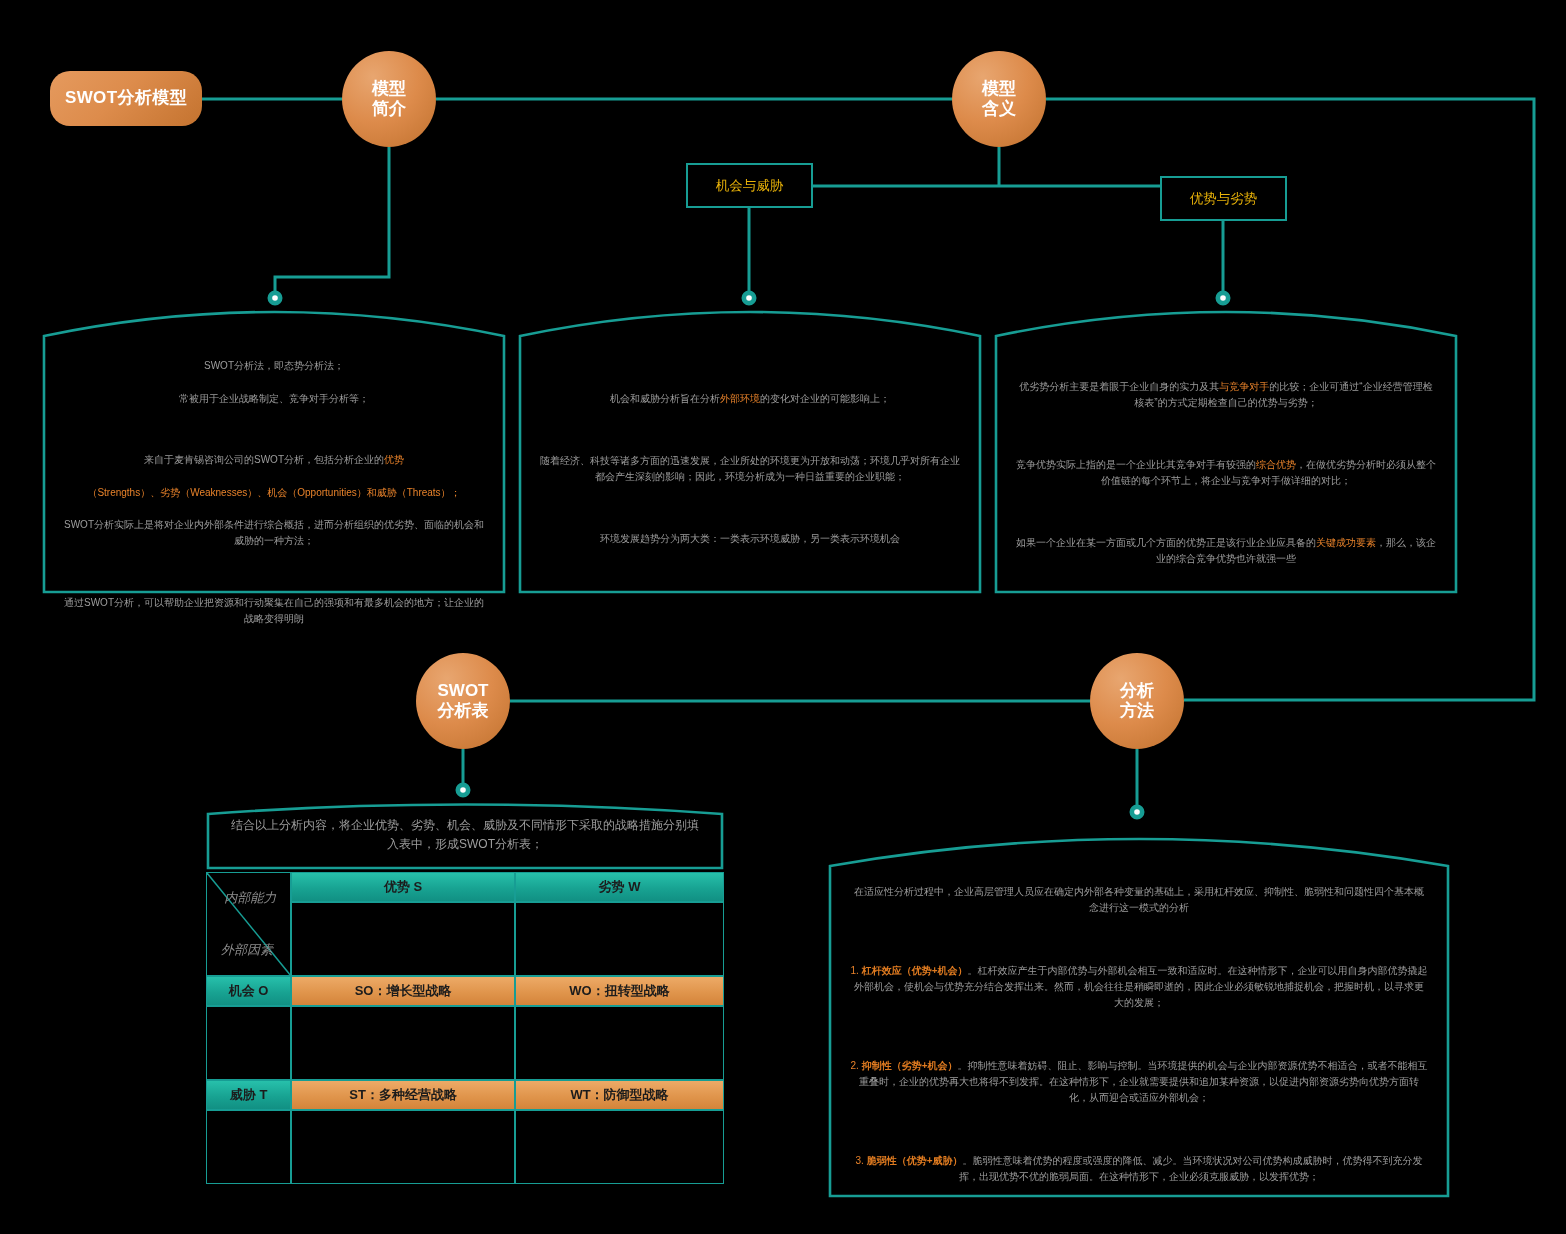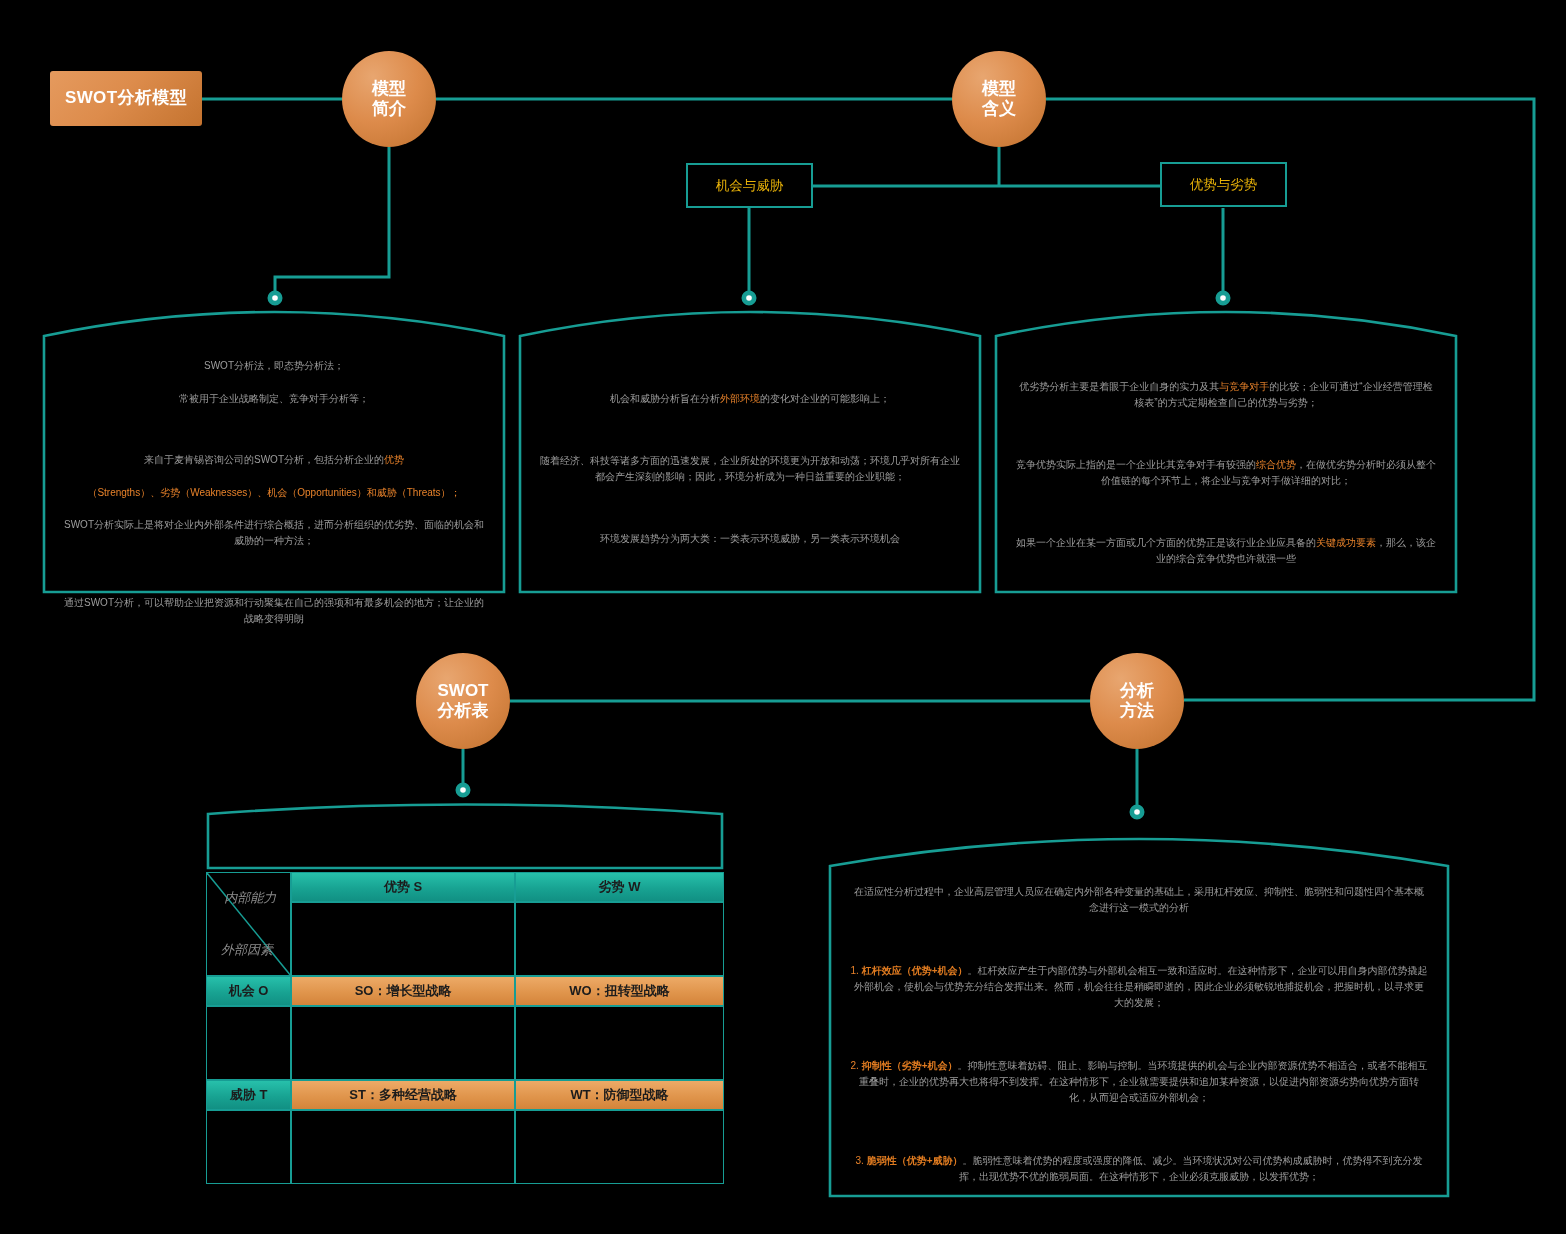--- a/index.html
+++ b/index.html
@@ -30,21 +30,21 @@
     justify-content: center;
     text-align: center;
     color: #ffffff;
     font-weight: bold;
     line-height: 1.2;
     z-index: 5;
   }
   .root-node {
     left: 50px; top: 71px;
     width: 152px; height: 55px;
-    border-radius: 3px;
+    border-radius: 20px;
     background: linear-gradient(135deg, #e59a5e 0%, #dd8c4c 45%, #c4732f 100%);
     font-size: 17px;
     letter-spacing: .4px;
   }
   .circ-node {
     border-radius: 50%;
     background: radial-gradient(circle at 33% 27%, #e8a670 0%, #dd8b4b 48%, #c0712e 100%);
     font-size: 17px;
   }
   #node-intro  { left: 342px; top: 51px;  width: 94px;  height: 96px; }
@@ -57,21 +57,21 @@
     border: 2px solid #179d94;
     background: #000;
     color: #eab308;
     font-size: 13.5px;
     display: flex;
     align-items: center;
     justify-content: center;
     z-index: 5;
   }
   #box-opp-threat { left: 686px;  top: 163px; width: 127px; height: 45px; }
-  #box-str-weak   { left: 1160px; top: 162px; width: 127px; height: 45px; }
+  #box-str-weak   { left: 1160px; top: 176px; width: 127px; height: 45px; }
 
   
   .panel {
     position: absolute;
     z-index: 3;
   }
   .panel .panel-text {
     position: absolute;
     left: 0; right: 0;
     color: #9d9d9d;
@@ -251,20 +251,23 @@
   <div class="panel" id="panel-sw">
     <div class="panel-text">
       <div><span>优劣势分析主要是着眼于企业自身的实力及其</span><span class="hl">与竞争对手</span><span>的比较；企业可通过“企业经营管理检核表”的方式定期检查自己的优势与劣势；</span></div>
       <div style="height:13px"></div>
       <div><span>竞争优势实际上指的是一个企业比其竞争对手有较强的</span><span class="hl">综合优势</span><span>，在做优劣势分析时必须从整个价值链的每个环节上，将企业与竞争对手做详细的对比；</span></div>
       <div style="height:13px"></div>
       <div><span>如果一个企业在某一方面或几个方面的优势正是该行业企业应具备的</span><span class="hl">关键成功要素</span><span>，那么，该企业的综合竞争优势也许就强一些</span></div>
     </div>
   </div>
 
+  <div class="panel" id="panel-table-note">
+    <div class="panel-text">结合以上分析内容，将企业优势、劣势、机会、威胁及不同情形下采取的战略措施分别填入表中，形成SWOT分析表；</div>
+  </div>
 
   <div id="swot-table">
     <table>
       <tbody>
           <tr>
         <td class="corner" rowspan="2">
           <div class="corner-inner">
             <svg class="corner-diag" viewBox="0 0 190 108" preserveAspectRatio="none">
               <line x1="0" y1="0" x2="190" y2="108" stroke="#179d94" stroke-width="2.2"></line>
             </svg>

